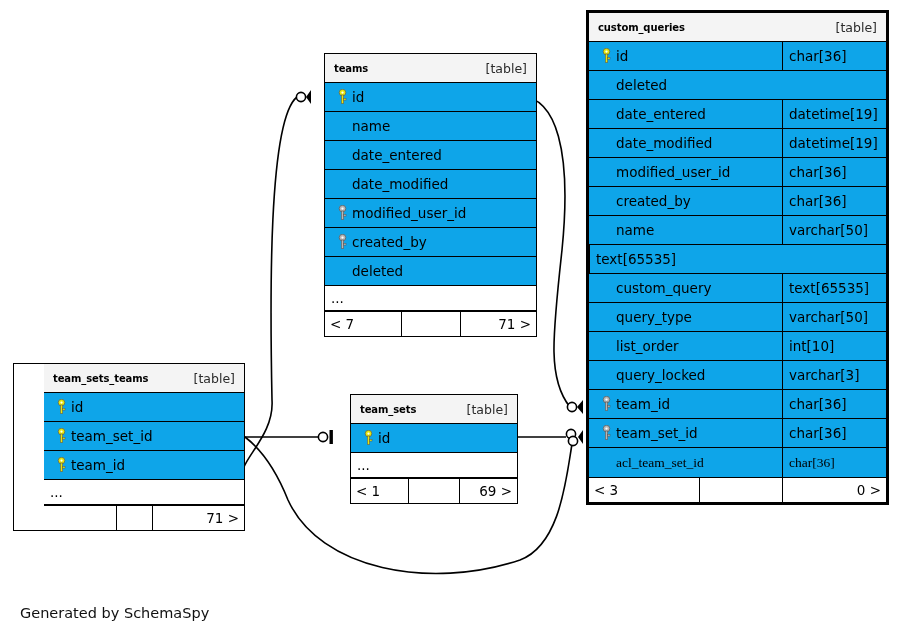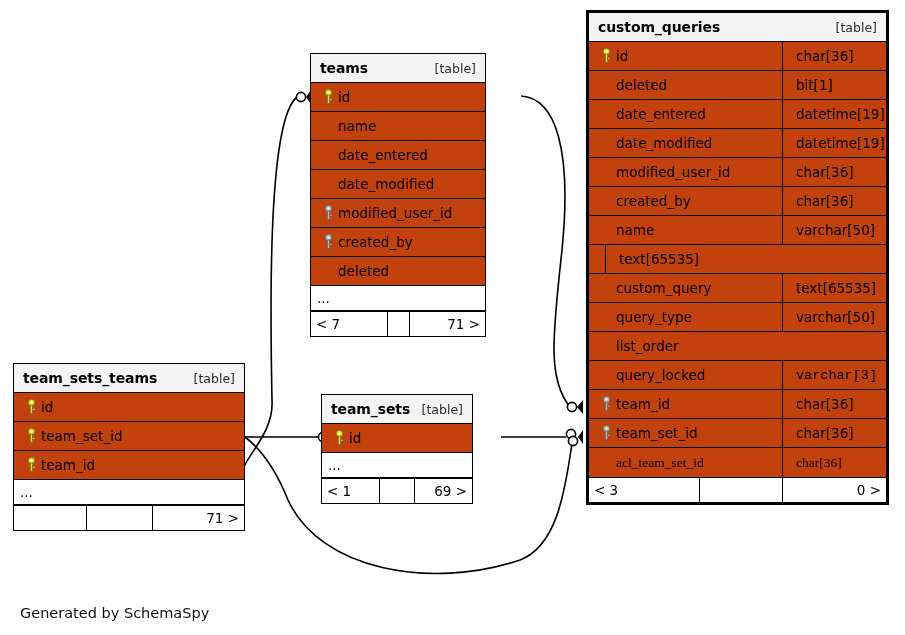--- a/index.html
+++ b/index.html
@@ -48,59 +48,58 @@
     align-items: center;
     justify-content: space-between;
     background: #f4f4f4;
     border-bottom: 1.6px solid #000000;
     padding: 0 9px;
     height: 29px;
     box-sizing: border-box;
   }
   .tbl-name {
     font-weight: bold;
-    font-size: 14px;
+    font-size: 10px;
     letter-spacing: -0.1px;
   }
   .tbl-tag {
     font-size: 12.5px;
     color: #2b2b2b;
   }
 
   .rows { display: block; }
 
   .row {
     display: flex;
     align-items: center;
     height: 29px;
     box-sizing: border-box;
     border-bottom: 1.1px solid #000000;
-    background: #c2410c;
+    background: #0ea5e9;
   }
   .row:last-child { border-bottom: none; font-family: Liberation Serif, serif; }
 
   .col-name {
     flex: 1 1 auto;
     display: flex;
     align-items: center;
     padding-left: 8px;
     min-width: 0;
     overflow: hidden;
   }
   .col-type {
     flex: 0 0 auto;
     box-sizing: border-box;
     border-left: 1.1px solid #000000;
-    padding-left: 13px;
+    padding-left: 6px;
     height: 100%;
     display: flex;
     align-items: center;
     font-size: 13.5px;
     white-space: nowrap;
-    margin-left: 16px;
   }
 
   .keyslot {
     width: 19px;
     flex: 0 0 19px;
     display: flex;
     align-items: center;
     justify-content: center;
   }
   .label {
@@ -199,21 +198,20 @@
             </span>
             <span class="label">id</span>
           </div>
           <div class="col-type" style="flex:0 0 104px;">char[36]</div>
         </div>
         <div class="row">
           <div class="col-name">
             <span class="keyslot"></span>
             <span class="label">deleted</span>
           </div>
-          <div class="col-type" style="flex:0 0 104px;">bit[1]</div>
         </div>
         <div class="row">
           <div class="col-name">
             <span class="keyslot"></span>
             <span class="label">date_entered</span>
           </div>
           <div class="col-type" style="flex:0 0 104px;">datetime[19]</div>
         </div>
         <div class="row">
           <div class="col-name">
@@ -258,27 +256,28 @@
             <span class="keyslot"></span>
             <span class="label">query_type</span>
           </div>
           <div class="col-type" style="flex:0 0 104px;">varchar[50]</div>
         </div>
         <div class="row">
           <div class="col-name">
             <span class="keyslot"></span>
             <span class="label">list_order</span>
           </div>
+          <div class="col-type" style="flex:0 0 104px;">int[10]</div>
         </div>
         <div class="row">
           <div class="col-name">
             <span class="keyslot"></span>
             <span class="label">query_locked</span>
           </div>
-          <div class="col-type" style="flex:0 0 104px;font-family:Liberation Mono, monospace;">varchar[3]</div>
+          <div class="col-type" style="flex:0 0 104px;">varchar[3]</div>
         </div>
         <div class="row">
           <div class="col-name">
             <span class="keyslot">
               <svg width="11" height="16" viewBox="0 0 11 16" aria-hidden="true">
                 <circle cx="5.5" cy="3.6" r="3.3" fill="#b8b8b8" stroke="#555" stroke-width="0.7"></circle>
                 <circle cx="5.5" cy="3.6" r="1.1" fill="#ffffff"></circle>
                 <rect x="4.3" y="6.0" width="2.4" height="8.6" fill="#b8b8b8" stroke="#555" stroke-width="0.6"></rect>
                 <rect x="6.6" y="9.4" width="2.4" height="1.7" fill="#b8b8b8" stroke="#555" stroke-width="0.5"></rect>
               </svg>
@@ -309,21 +308,21 @@
           <div class="col-type" style="flex:0 0 104px;">char[36]</div>
         </div>
       </div>
     <div class="footer">
       <div class="fcell fleft" style="flex:0 0 110px;">&lt; 3</div>
       <div class="fcell fmid" style="flex:1 1 auto;"></div>
       <div class="fcell fright" style="flex:0 0 104px;">0 &gt;</div>
     </div>
   </div>
 
-  <div class="table-box" id="tbl-teams" style="left:310px; top:53px; width:176px;">
+  <div class="table-box" id="tbl-teams" style="left:324px; top:53px; width:213px;">
     <div class="tbl-header">
       <span class="tbl-name">teams</span>
       <span class="tbl-tag">[table]</span>
     </div>
     <div class="rows">
         <div class="row">
           <div class="col-name">
             <span class="keyslot">
               <svg width="11" height="16" viewBox="0 0 11 16" aria-hidden="true">
                 <circle cx="5.5" cy="3.6" r="3.3" fill="#e8e80c" stroke="#555" stroke-width="0.7"></circle>
@@ -387,21 +386,21 @@
         </div>
         <div class="ellipsis-row">...</div>
       </div>
     <div class="footer">
       <div class="fcell fleft" style="flex:0 0 76px;">&lt; 7</div>
       <div class="fcell fmid" style="flex:1 1 auto;"></div>
       <div class="fcell fright" style="flex:0 0 76px;">71 &gt;</div>
     </div>
   </div>
 
-  <div class="table-box" id="tbl-team_sets_teams" style="left:13px; top:363px; width:232px;">
+  <div class="table-box" id="tbl-team_sets_teams" style="left:13px; top:363px; width:232px;padding-left:30px;">
     <div class="tbl-header">
       <span class="tbl-name">team_sets_teams</span>
       <span class="tbl-tag">[table]</span>
     </div>
     <div class="rows">
         <div class="row">
           <div class="col-name">
             <span class="keyslot">
               <svg width="11" height="16" viewBox="0 0 11 16" aria-hidden="true">
                 <circle cx="5.5" cy="3.6" r="3.3" fill="#e8e80c" stroke="#555" stroke-width="0.7"></circle>
@@ -441,21 +440,21 @@
         </div>
         <div class="ellipsis-row">...</div>
       </div>
     <div class="footer">
       <div class="fcell fleft" style="flex:0 0 72px;"></div>
       <div class="fcell fmid" style="flex:1 1 auto;"></div>
       <div class="fcell fright" style="flex:0 0 92px;">71 &gt;</div>
     </div>
   </div>
 
-  <div class="table-box" id="tbl-team_sets" style="left:321px; top:394px; width:152px;">
+  <div class="table-box" id="tbl-team_sets" style="left:350px; top:394px; width:168px;">
     <div class="tbl-header">
       <span class="tbl-name">team_sets</span>
       <span class="tbl-tag">[table]</span>
     </div>
     <div class="rows">
         <div class="row">
           <div class="col-name">
             <span class="keyslot">
               <svg width="11" height="16" viewBox="0 0 11 16" aria-hidden="true">
                 <circle cx="5.5" cy="3.6" r="3.3" fill="#e8e80c" stroke="#555" stroke-width="0.7"></circle>

